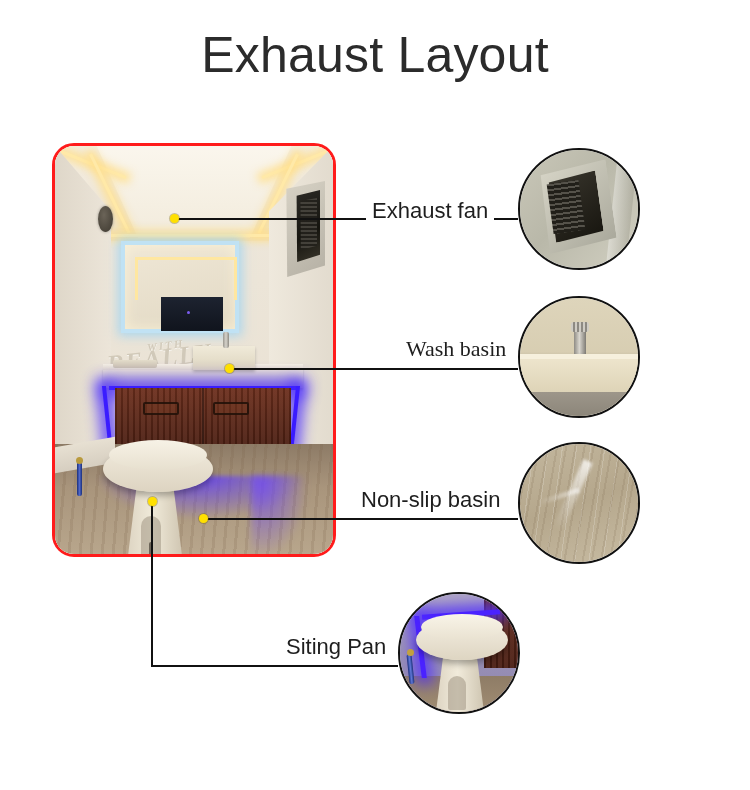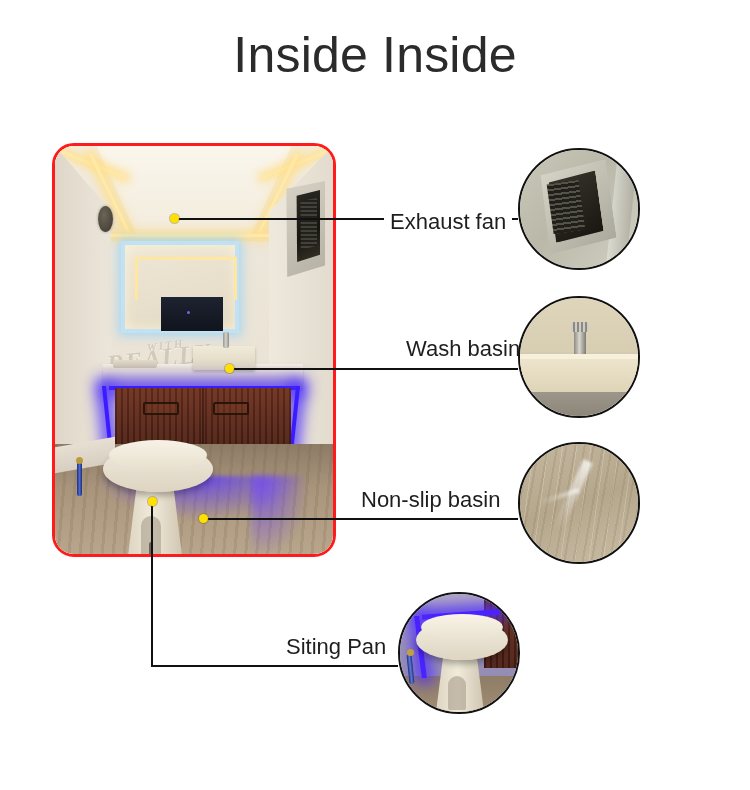--- a/index.html
+++ b/index.html
@@ -309,21 +309,21 @@
   }
 
   .label{
     position:absolute;font-size:22px;color:#1e1e1e;white-space:nowrap;
     background:#fff;padding:0 6px;
   }
 </style>
 </head>
 <body>
 
-<div class="page-title">Inside Inside</div>
+<div class="page-title">Exhaust Layout</div>
 
 <div class="photo-frame">
   <div class="photo-inner">
     <div class="wall-back"></div>
     <div class="ceiling"></div>
     <div class="ceiling-plane"></div>
 
     <div class="cove topl"></div>
     <div class="cove topr"></div>
     <div class="cove left"></div>
@@ -375,33 +375,33 @@
     <div class="toilet-base"></div>
     <div class="toilet-slot"></div>
     <div class="toilet-pedal"></div>
     <div class="toilet-bowl"></div>
     <div class="toilet-lid"></div>
   </div>
 </div>
 
 <div class="dot" style="left:170px;top:214px;"></div>
 <div class="lline lh" style="left:174px;top:218px;width:344px;"></div>
-<div class="label" style="left:384px;top:198px;margin-top:11px;">Exhaust fan</div>
+<div class="label" style="left:366px;top:198px;">Exhaust fan</div>
 
 <div class="circle c-fan">
   <div class="fc-wall"></div>
   <div class="fc-edge"></div>
   <div class="fc-frame"></div>
   <div class="fc-glass"></div>
   <div class="fc-slats"></div>
 </div>
 
 <div class="dot" style="left:225px;top:364px;"></div>
 <div class="lline lh" style="left:229px;top:368px;width:289px;"></div>
-<div class="label" style="left:400px;top:336px;">Wash basin</div>
+<div class="label" style="left:400px;top:336px;font-family:Liberation Serif, serif;">Wash basin</div>
 
 <div class="circle c-basin">
   <div class="bc-wall"></div>
   <div class="bc-faucet"></div>
   <div class="bc-faucet-head"></div>
   <div class="bc-counter"></div>
   <div class="bc-counter-edge"></div>
   <div class="bc-dark"></div>
 </div>
 

